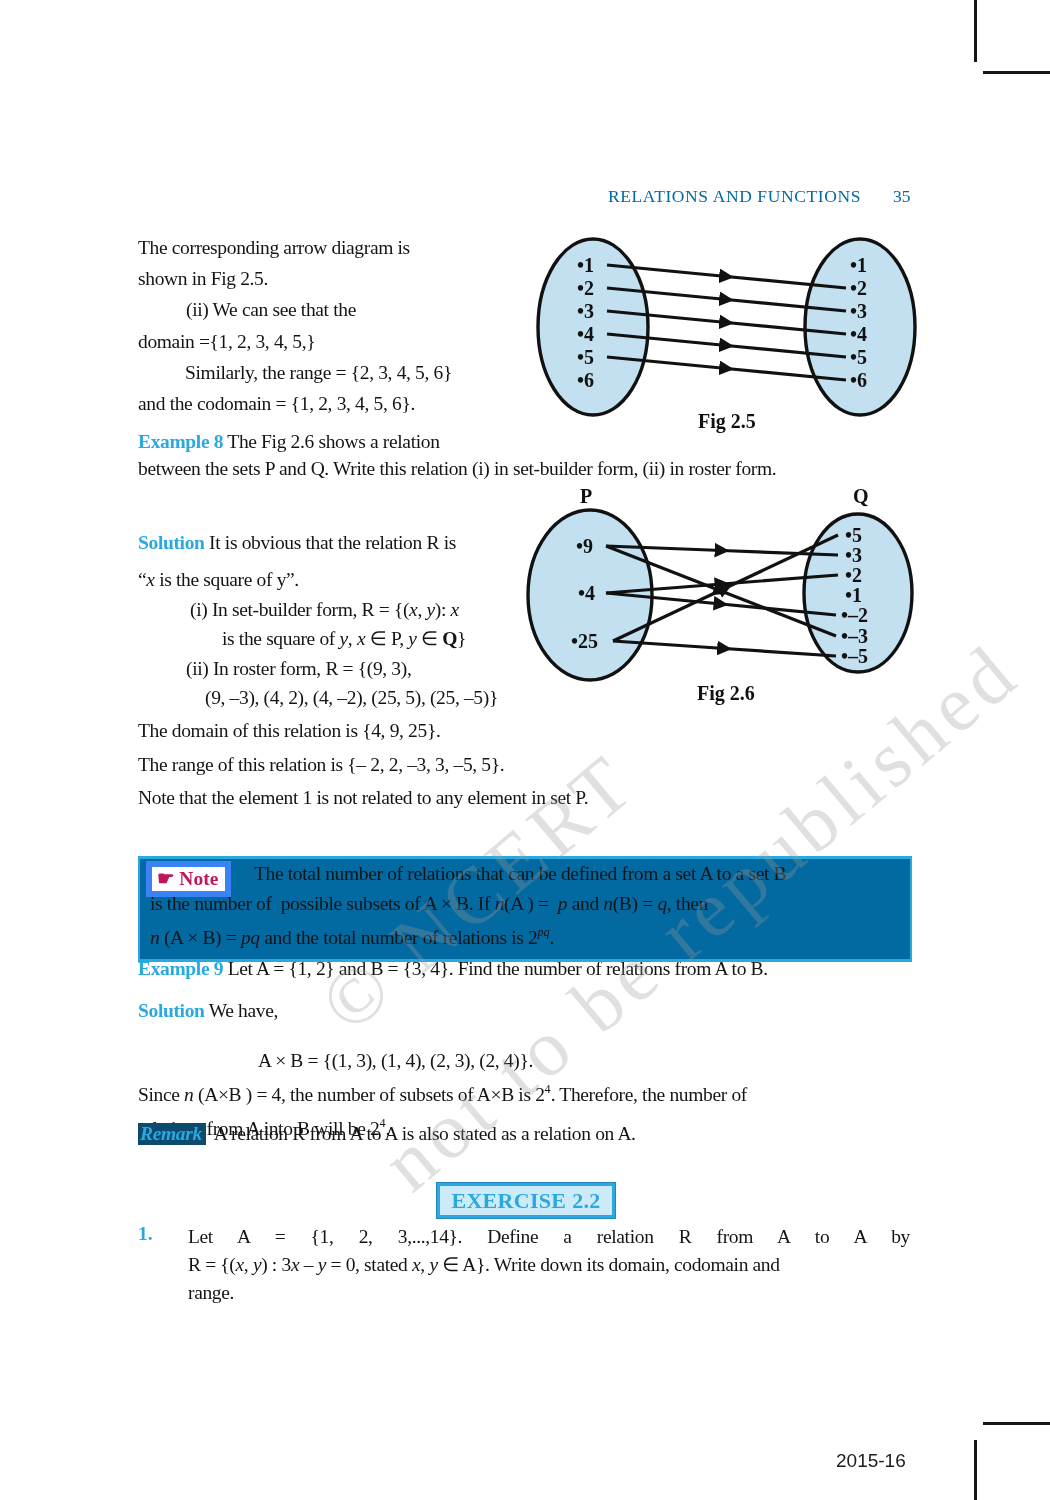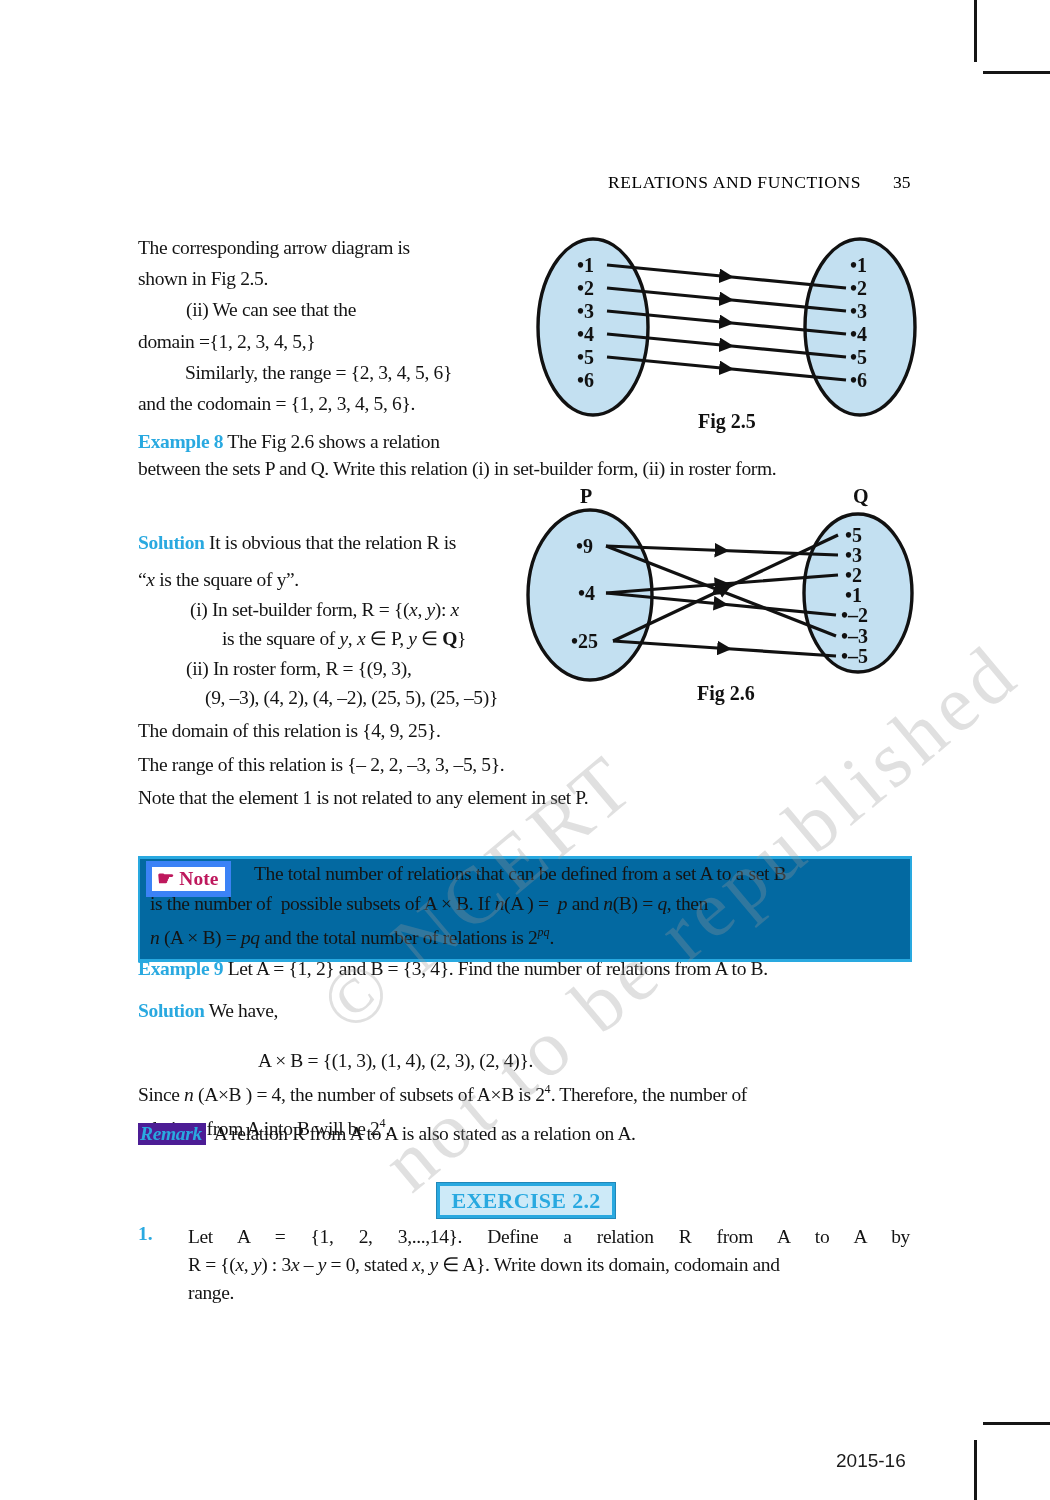--- a/index.html
+++ b/index.html
@@ -1,29 +1,29 @@
 <!DOCTYPE html>
 <html><head>
 <meta charset="utf-8">
 <style>
   html,body{margin:0;padding:0;background:#ffffff;}
   .page{position:relative;width:1050px;height:1500px;background:#ffffff;overflow:hidden;
         font-family:"Liberation Serif", serif;color:#141414;}
   .crop{position:absolute;background:#161616;}
-  .header{position:absolute;left:608px;top:172px;width:320px;font-size:17.5px;letter-spacing:.6px;color:#000000;}
+  .header{position:absolute;left:608px;top:186px;width:320px;font-size:17.5px;letter-spacing:.6px;color:#0369a1;}
   .pageno{position:absolute;left:285px;top:0;letter-spacing:0;}
   .tblock{position:absolute;font-size:19.5px;letter-spacing:-0.35px;z-index:1;}
   .line{white-space:pre;}
   .line.just{white-space:normal;text-align:justify;text-align-last:justify;}
   .cy{color:#29a9e0;font-weight:bold;}
   .i{font-style:italic;}
   .b{font-weight:bold;}
   .sup{vertical-align:super;font-size:0.62em;letter-spacing:0;}
   .supi{vertical-align:super;font-size:0.62em;font-style:italic;letter-spacing:0;}
-  .remark{color:#29a9e0;font-weight:bold;font-style:italic;background:#4c1d95;padding:0 4px 1px 2px;}
+  .remark{color:#29a9e0;font-weight:bold;font-style:italic;background:#0c4a6e;padding:0 4px 1px 2px;}
   .fig{position:absolute;z-index:1;}
   .note-box{position:absolute;left:138px;top:856px;width:750px;background:#0369a1;
             border:2px solid #29a9e0;border-top-width:3px;border-bottom-width:3px;
             padding:0 10px 7px 10px;z-index:1;}
   .note-box .tinner{font-size:19.5px;letter-spacing:-0.35px;line-height:29.5px;}
   .note-badge{position:absolute;left:146px;top:861px;background:#ffffff;border:6px solid #3b82f6;
               color:#be185d;font-weight:bold;font-size:19.5px;padding:0 7px 1px 5px;z-index:2;}
   .ex-box{position:absolute;left:437px;top:1168px;width:178px;height:35px;background:#cdeaf8;
           border:3px solid #29a9e0;outline:1px solid #2187b8;box-sizing:border-box;
           display:flex;align-items:center;justify-content:center;

